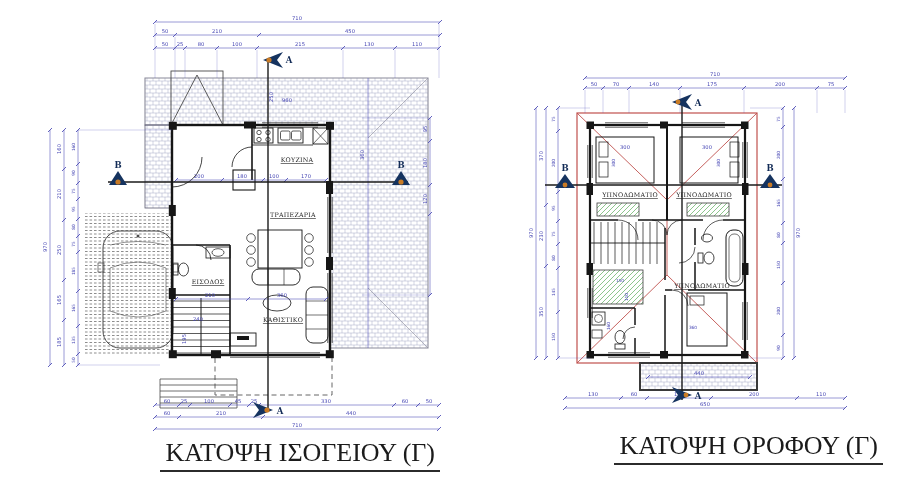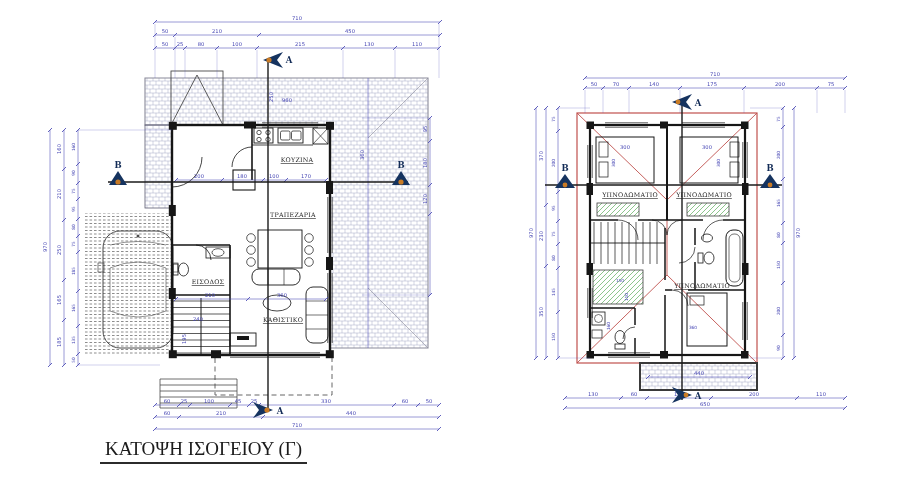--- a/index.html
+++ b/index.html
@@ -15,22 +15,22 @@
   .tick{stroke:#4646b4;stroke-width:.85;fill:none;}
   .ext{stroke:#4646b4;stroke-width:.35;fill:none;opacity:.7;}
   .wall{stroke:#161616;fill:none;}
   .pier{fill:#161616;stroke:none;}
   .thin{stroke:#4a4a4a;fill:none;}
   .lite{stroke:#8a8a9a;fill:none;}
   .sect{stroke:#1a1a1a;stroke-width:1.4;fill:none;}
   .red{stroke:#c0504d;fill:none;}
   .marker{fill:#15335f;stroke:none;}
   .mdot{fill:#c97b25;stroke:none;}
-  .plan-title{position:absolute;text-align:left;
-              font-family:"Liberation Serif","DejaVu Serif",serif;font-size:19px;color:#1b1b1b;}
+  .plan-title{position:absolute;text-align:right;
+              font-family:"Liberation Serif","DejaVu Serif",serif;font-size:26px;color:#1b1b1b;}
   .plan-title span{display:inline-block;border-bottom:2.5px solid #2b2b2b;padding:0 5px 2px;}
 </style>
 </head>
 <body>
 
 <div class="canvas">
 
 <svg width="440" height="440" viewBox="0 0 440 440" style="left:30px;top:5px">
   <defs>
     <pattern id="gtiles" width="12" height="8" patternUnits="userSpaceOnUse">
@@ -408,14 +408,17 @@
   <g>
     <text class="rlabel" x="110" y="147">ΥΠΝΟΔΩΜΑΤΙΟ</text>
     <text class="rlabel" x="184" y="147">ΥΠΝΟΔΩΜΑΤΙΟ</text>
     <text class="rlabel" x="182" y="238">ΥΠΝΟΔΩΜΑΤΙΟ</text>
   </g>
 </svg>
 
 <div class="plan-title" style="left:100px;top:438px;width:340px">
   <span>ΚΑΤΟΨΗ ΙΣΟΓΕΙΟΥ (Γ)</span>
 </div>
-
+<div class="plan-title" style="left:543px;top:431px;width:340px">
+  <span>ΚΑΤΟΨΗ ΟΡΟΦΟΥ (Γ)</span>
 </div>
 
+</div>
+
 </body></html>

